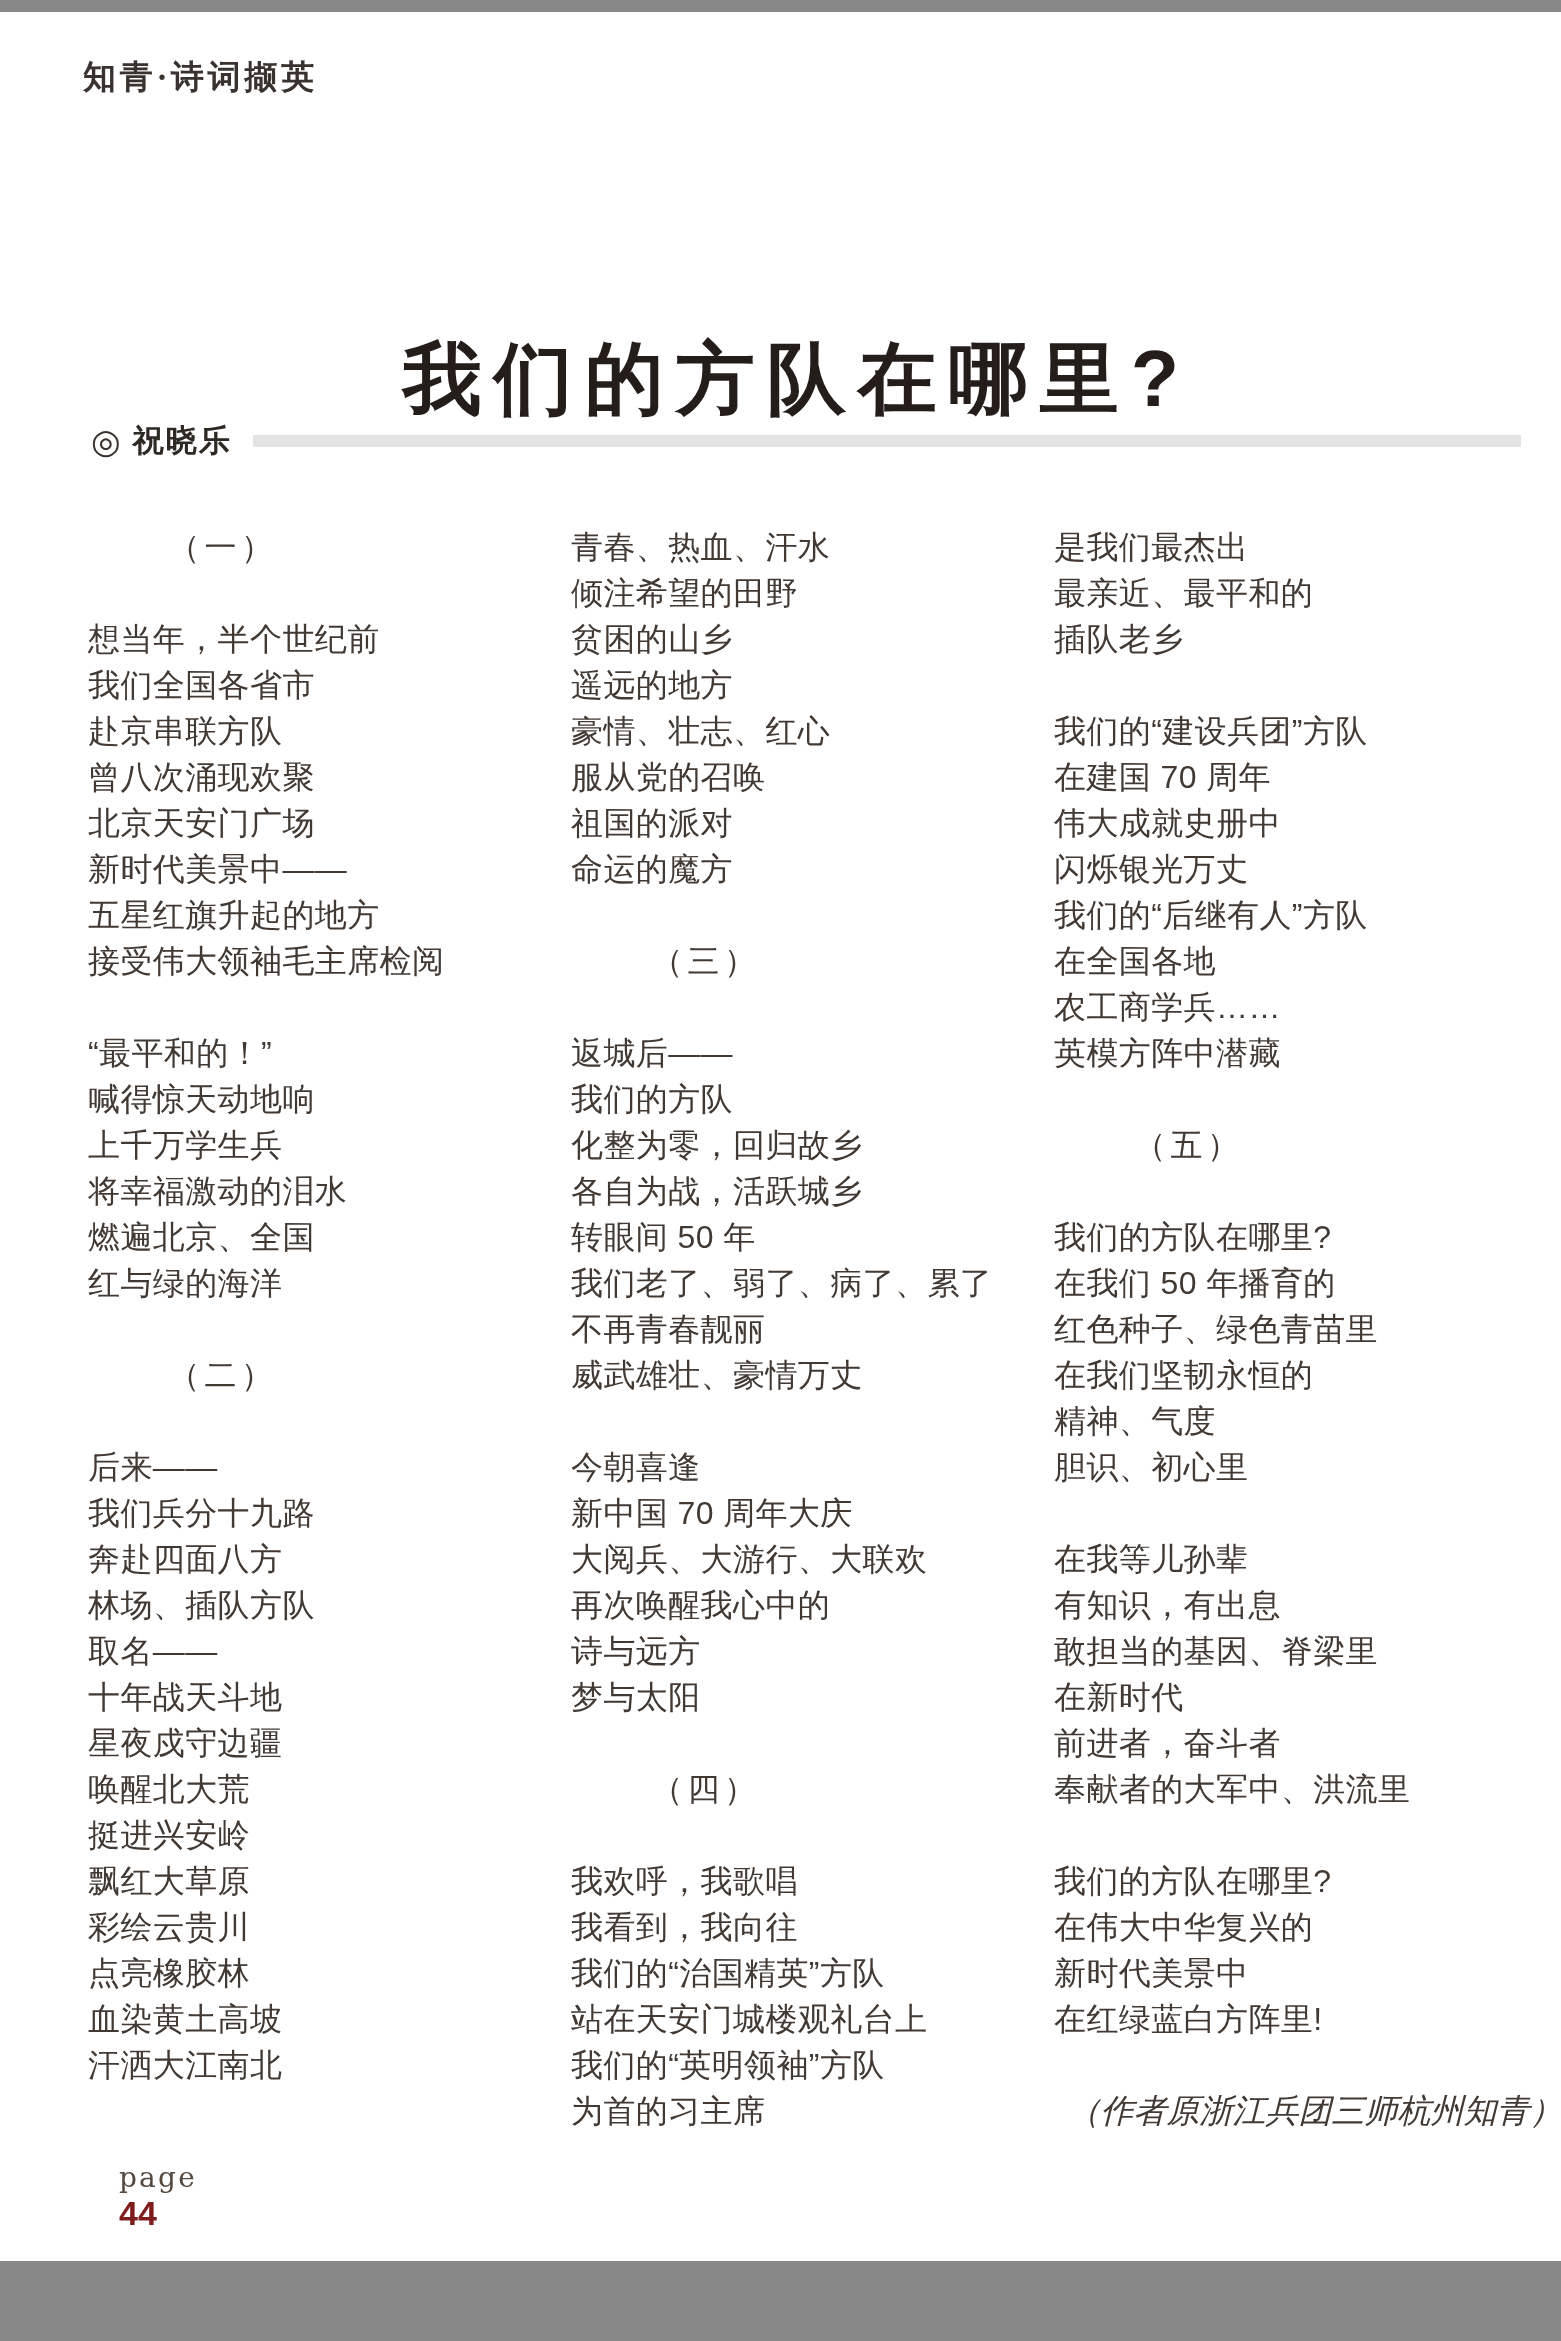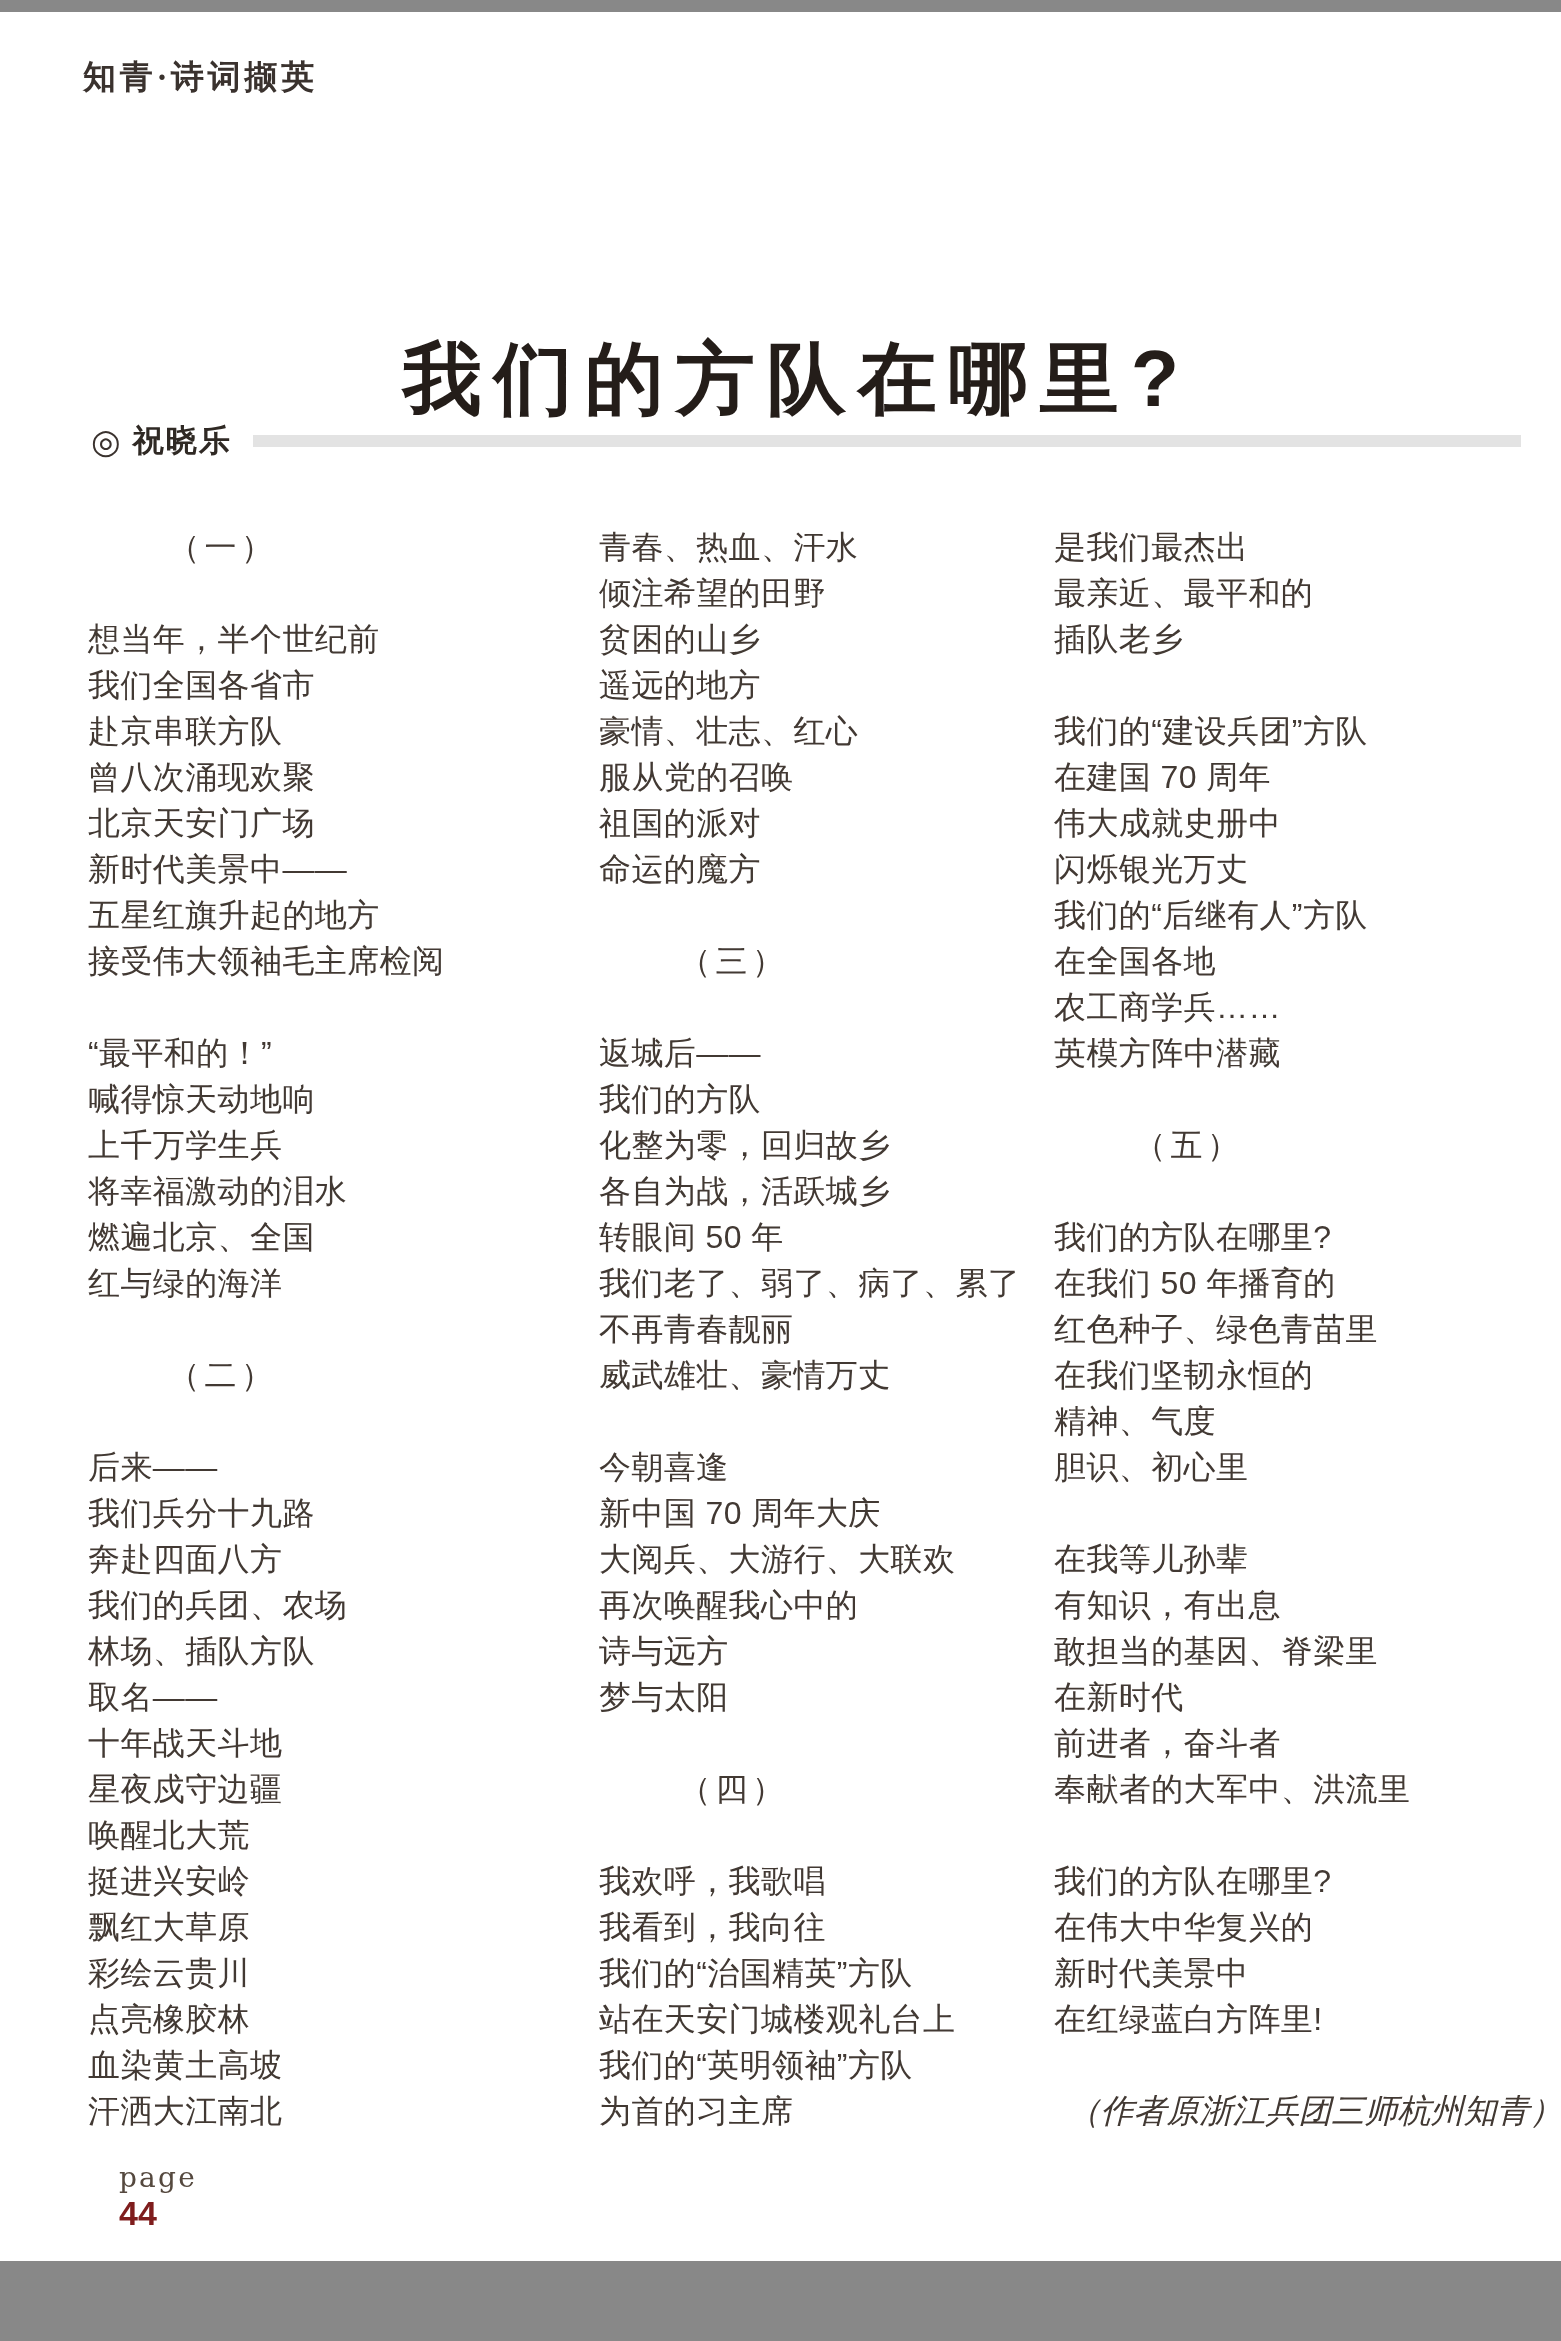--- a/index.html
+++ b/index.html
@@ -65,21 +65,21 @@
   .poem-col {
     position: absolute;
     top: 512px;
     width: 480px;
     font-size: 32px;
     font-weight: 300;
     letter-spacing: 0.4px;
     color: #423933;
   }
   .col-0 { left: 88px; }
-  .col-1 { left: 599px; }
+  .col-1 { left: 571px; }
   .col-2 { left: 1054px; }
   .poem-line {
     height: 46px;
     line-height: 46px;
     white-space: pre;
   }
   .poem-line.head { padding-left: 80px; letter-spacing: 4.5px; }
   .poem-line.attribution {
     font-family: "Liberation Serif", serif;
     font-style: italic;
@@ -140,21 +140,20 @@
       <div class="poem-line">上千万学生兵</div>
       <div class="poem-line">将幸福激动的泪水</div>
       <div class="poem-line">燃遍北京、全国</div>
       <div class="poem-line">红与绿的海洋</div>
       <div class="poem-line">&nbsp;</div>
       <div class="poem-line head">（二）</div>
       <div class="poem-line">&nbsp;</div>
       <div class="poem-line">后来——</div>
       <div class="poem-line">我们兵分十九路</div>
       <div class="poem-line">奔赴四面八方</div>
-      <div class="poem-line">我们的兵团、农场</div>
       <div class="poem-line">林场、插队方队</div>
       <div class="poem-line">取名——</div>
       <div class="poem-line">十年战天斗地</div>
       <div class="poem-line">星夜戍守边疆</div>
       <div class="poem-line">唤醒北大荒</div>
       <div class="poem-line">挺进兴安岭</div>
       <div class="poem-line">飘红大草原</div>
       <div class="poem-line">彩绘云贵川</div>
       <div class="poem-line">点亮橡胶林</div>
       <div class="poem-line">血染黄土高坡</div>

